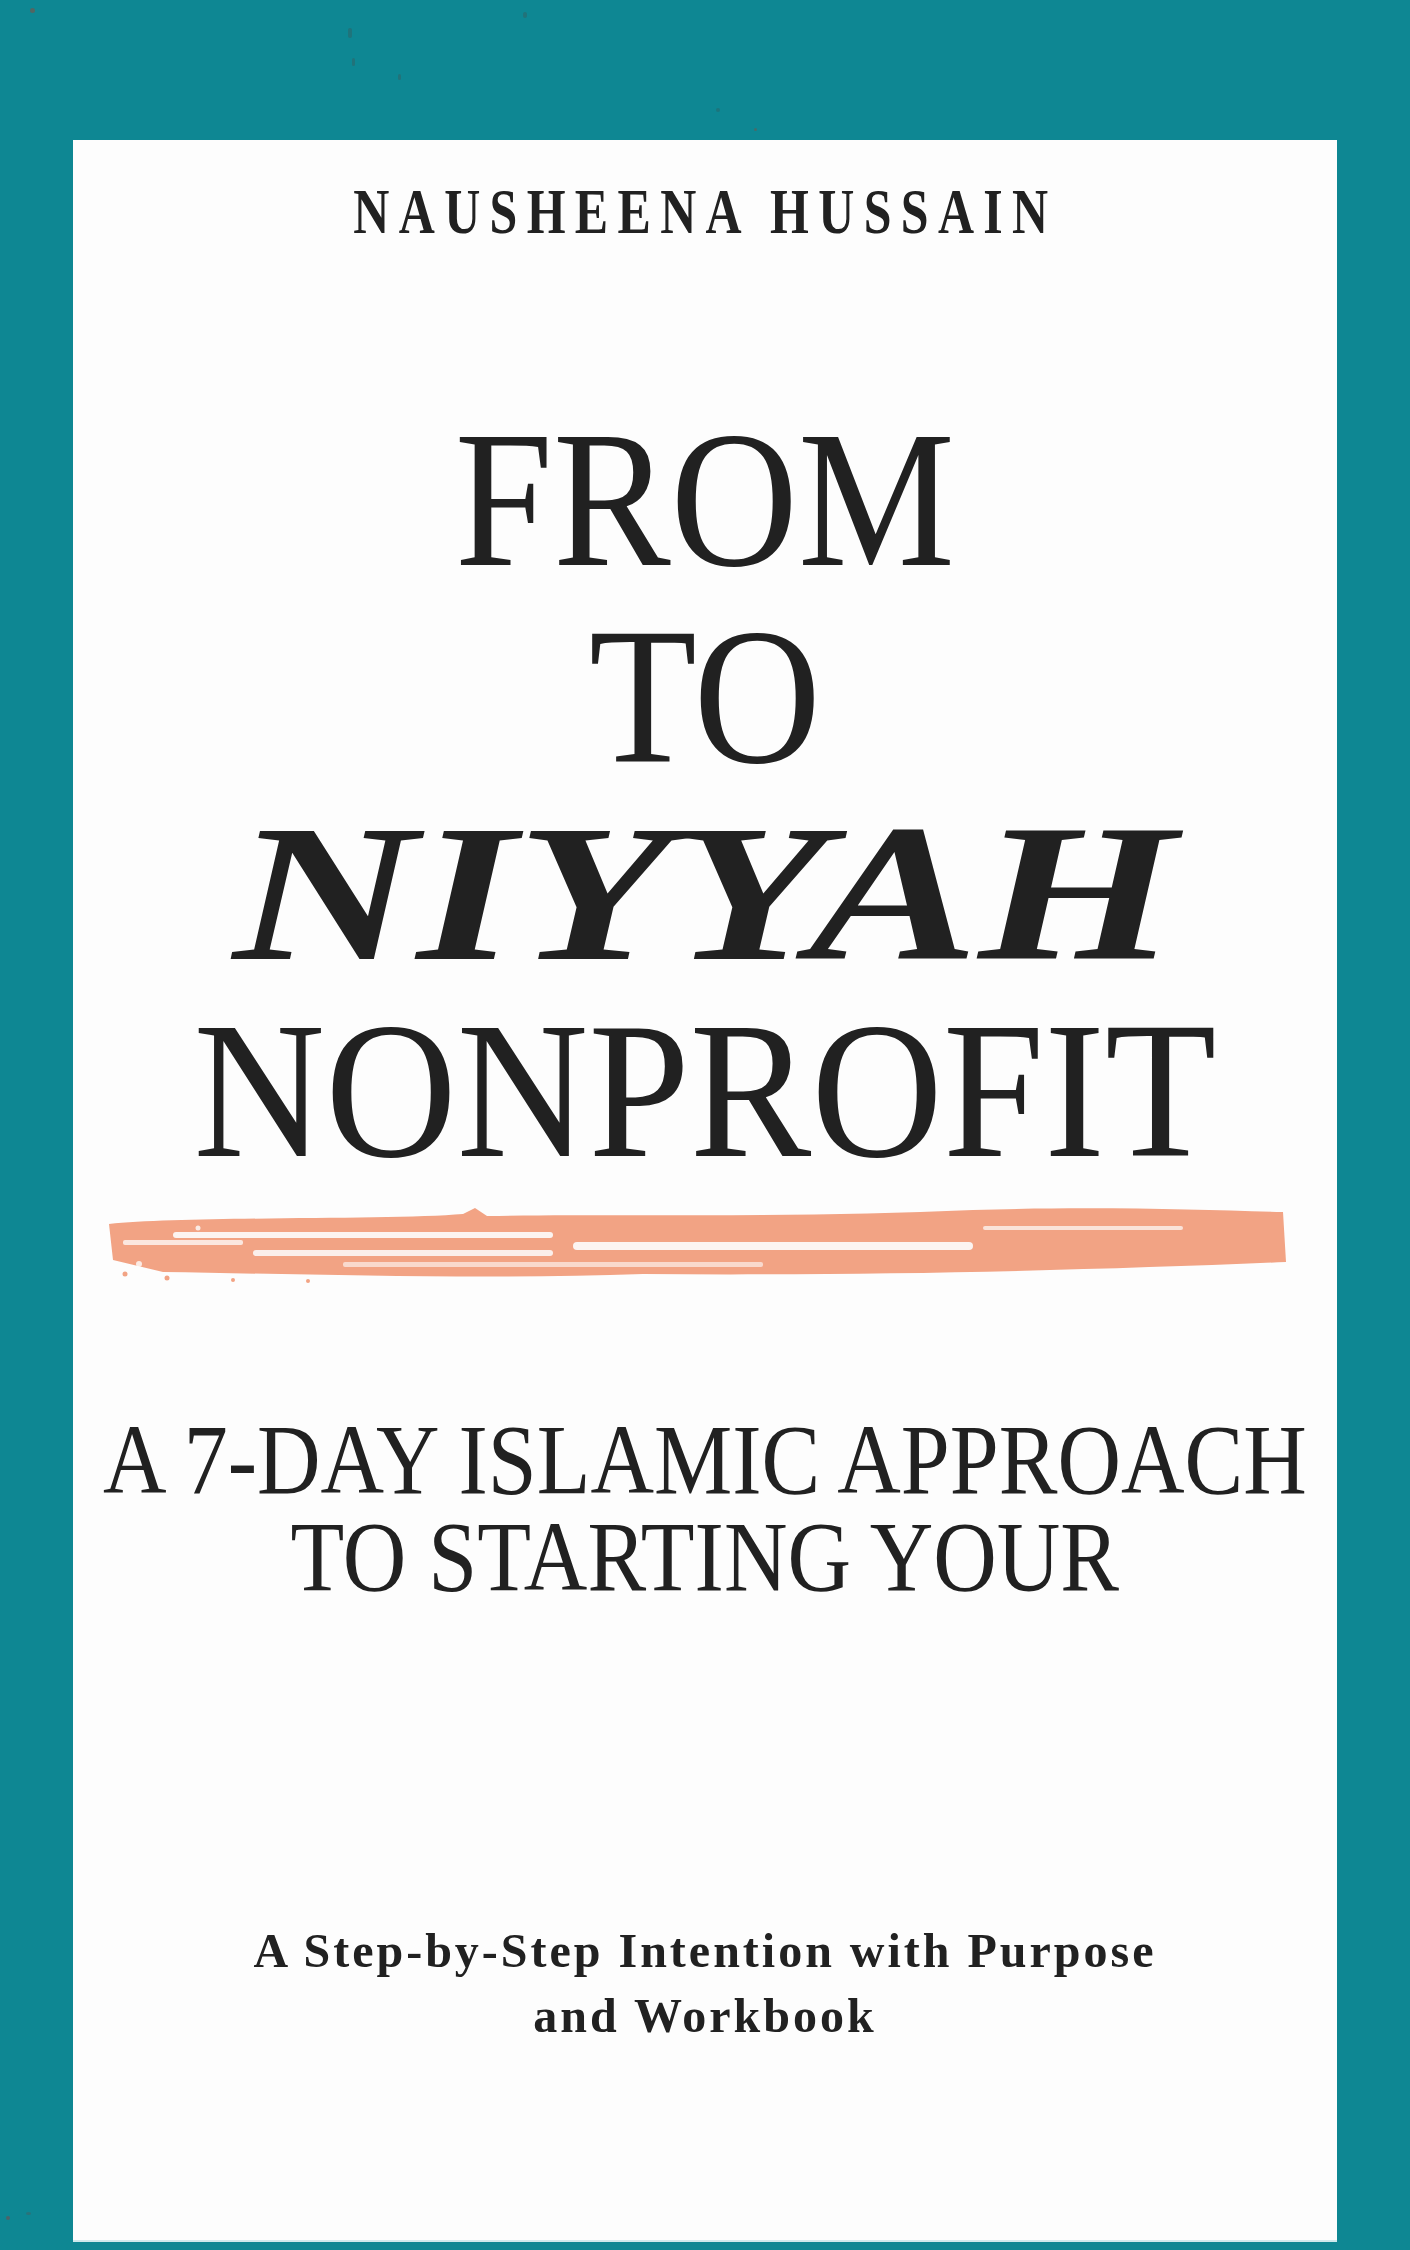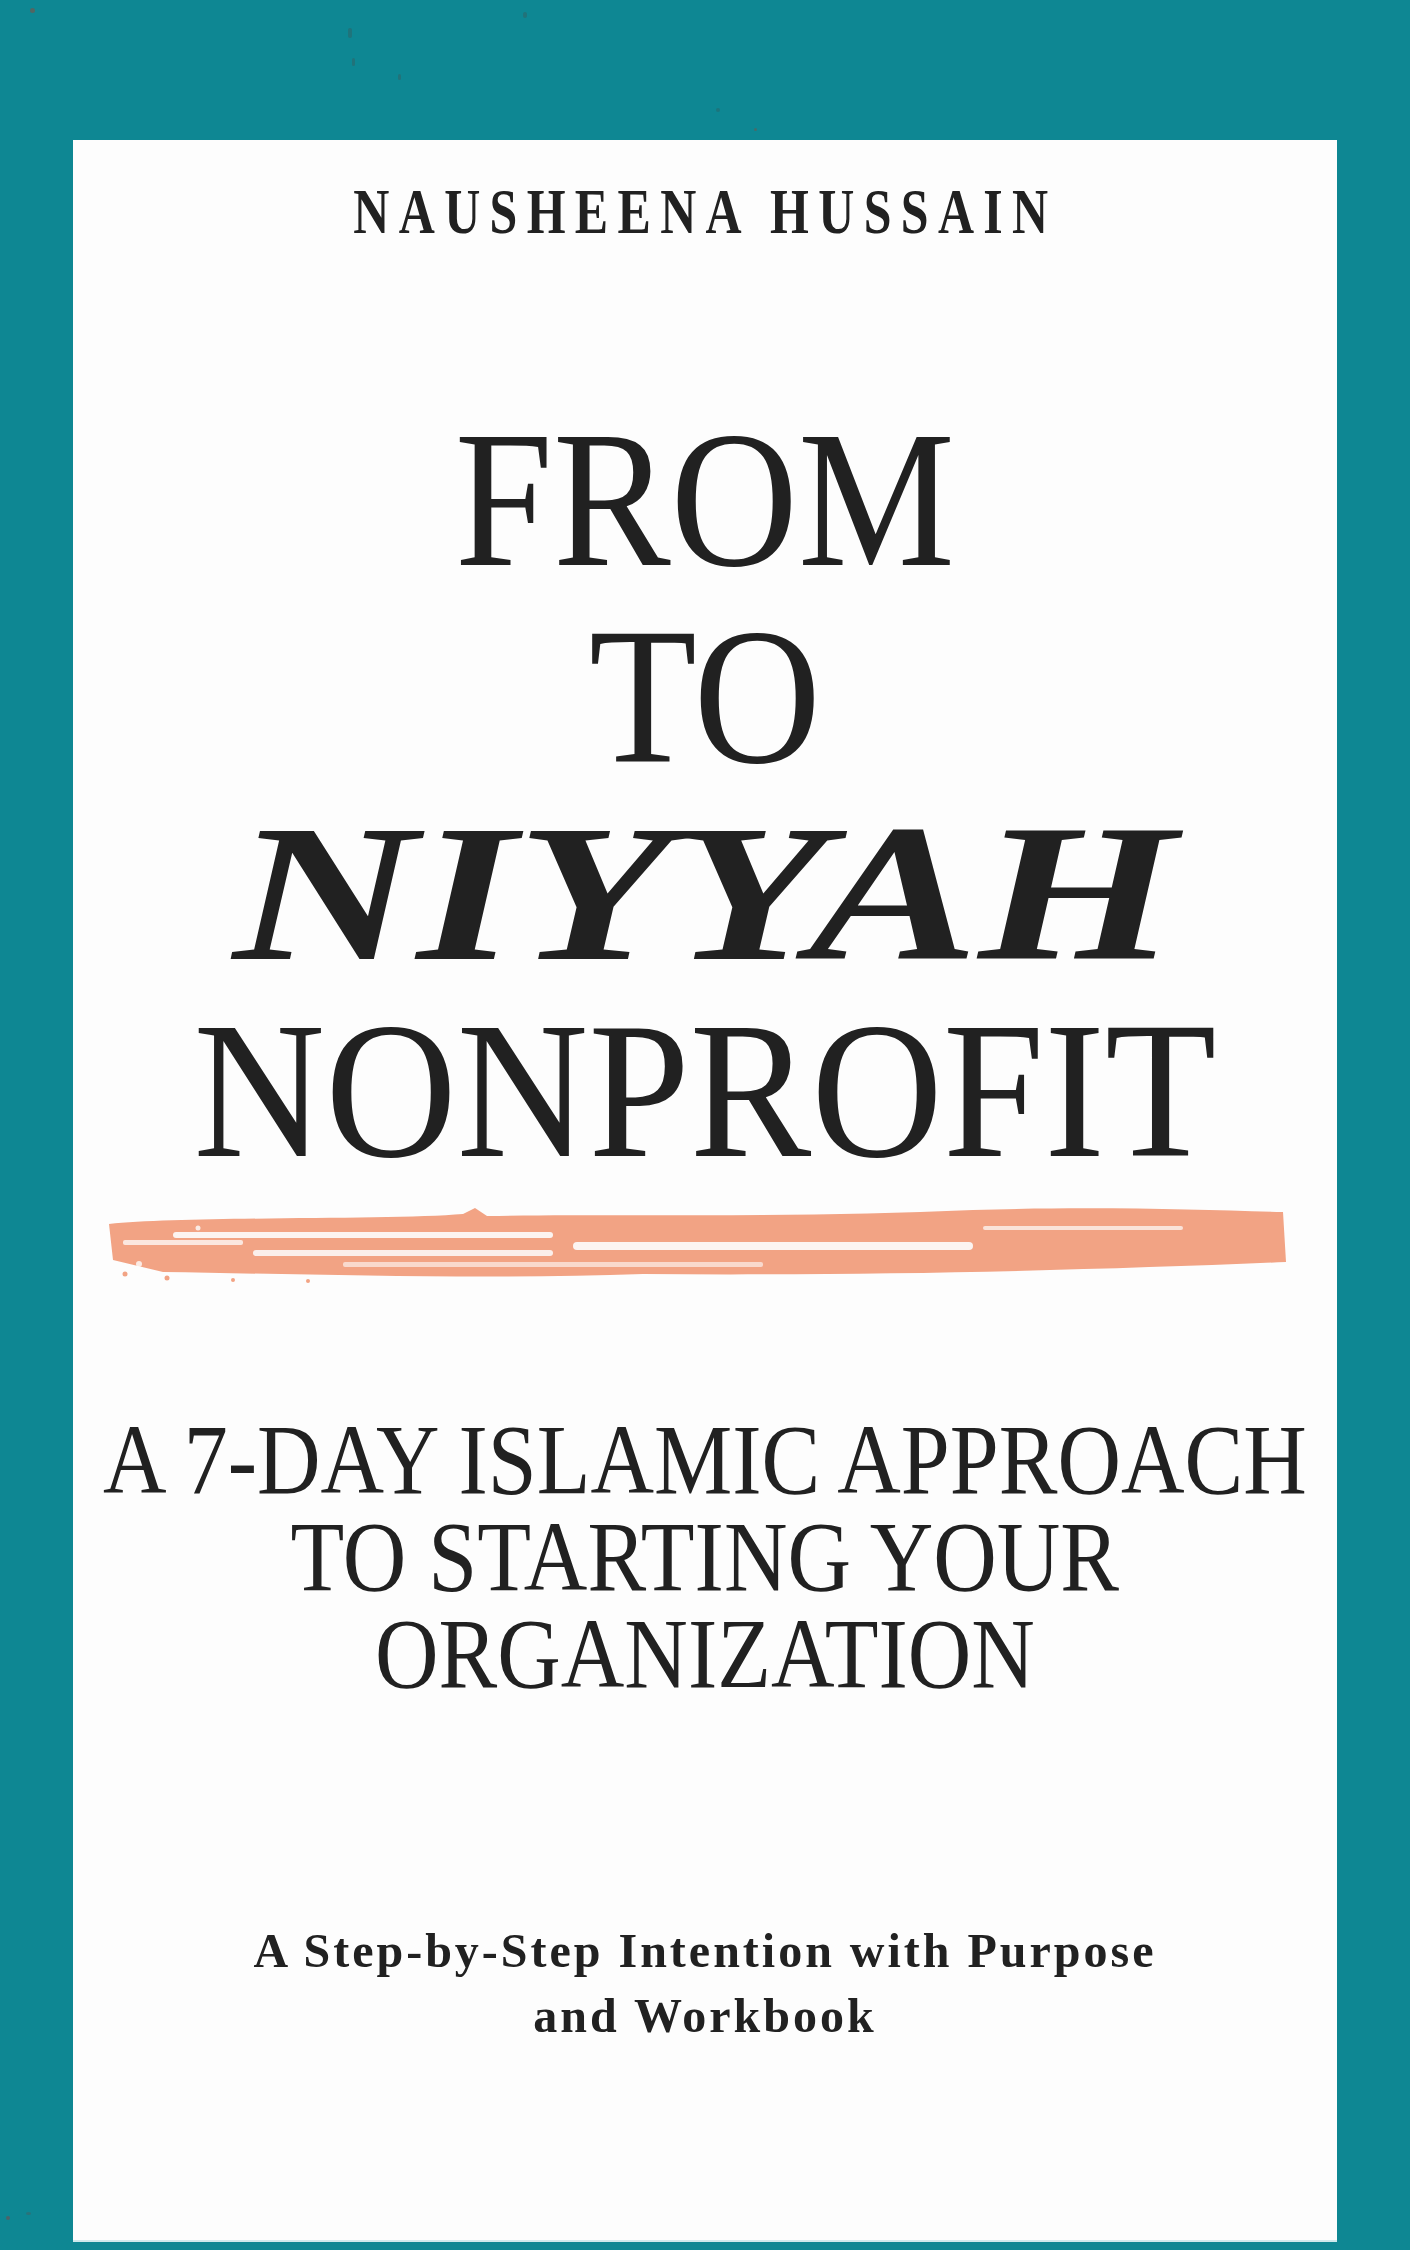--- a/index.html
+++ b/index.html
@@ -101,23 +101,20 @@
     <circle cx="205" cy="79" r="2" fill="#F2A384"></circle>
   </svg>
 
   <div class="subtitle">
     <div class="row">
       <span>A 7-DAY ISLAMIC APPROACH</span>
     </div>
     <div class="row">
       <span>TO STARTING YOUR</span>
     </div>
-    <div class="row">
-      <span>ORGANIZATION</span>
-    </div>
   </div>
 
   <div class="tagline">
     <div class="row">
       <span>A Step-by-Step Intention with Purpose</span>
     </div>
     <div class="row">
       <span>and Workbook</span>
     </div>
   </div>

